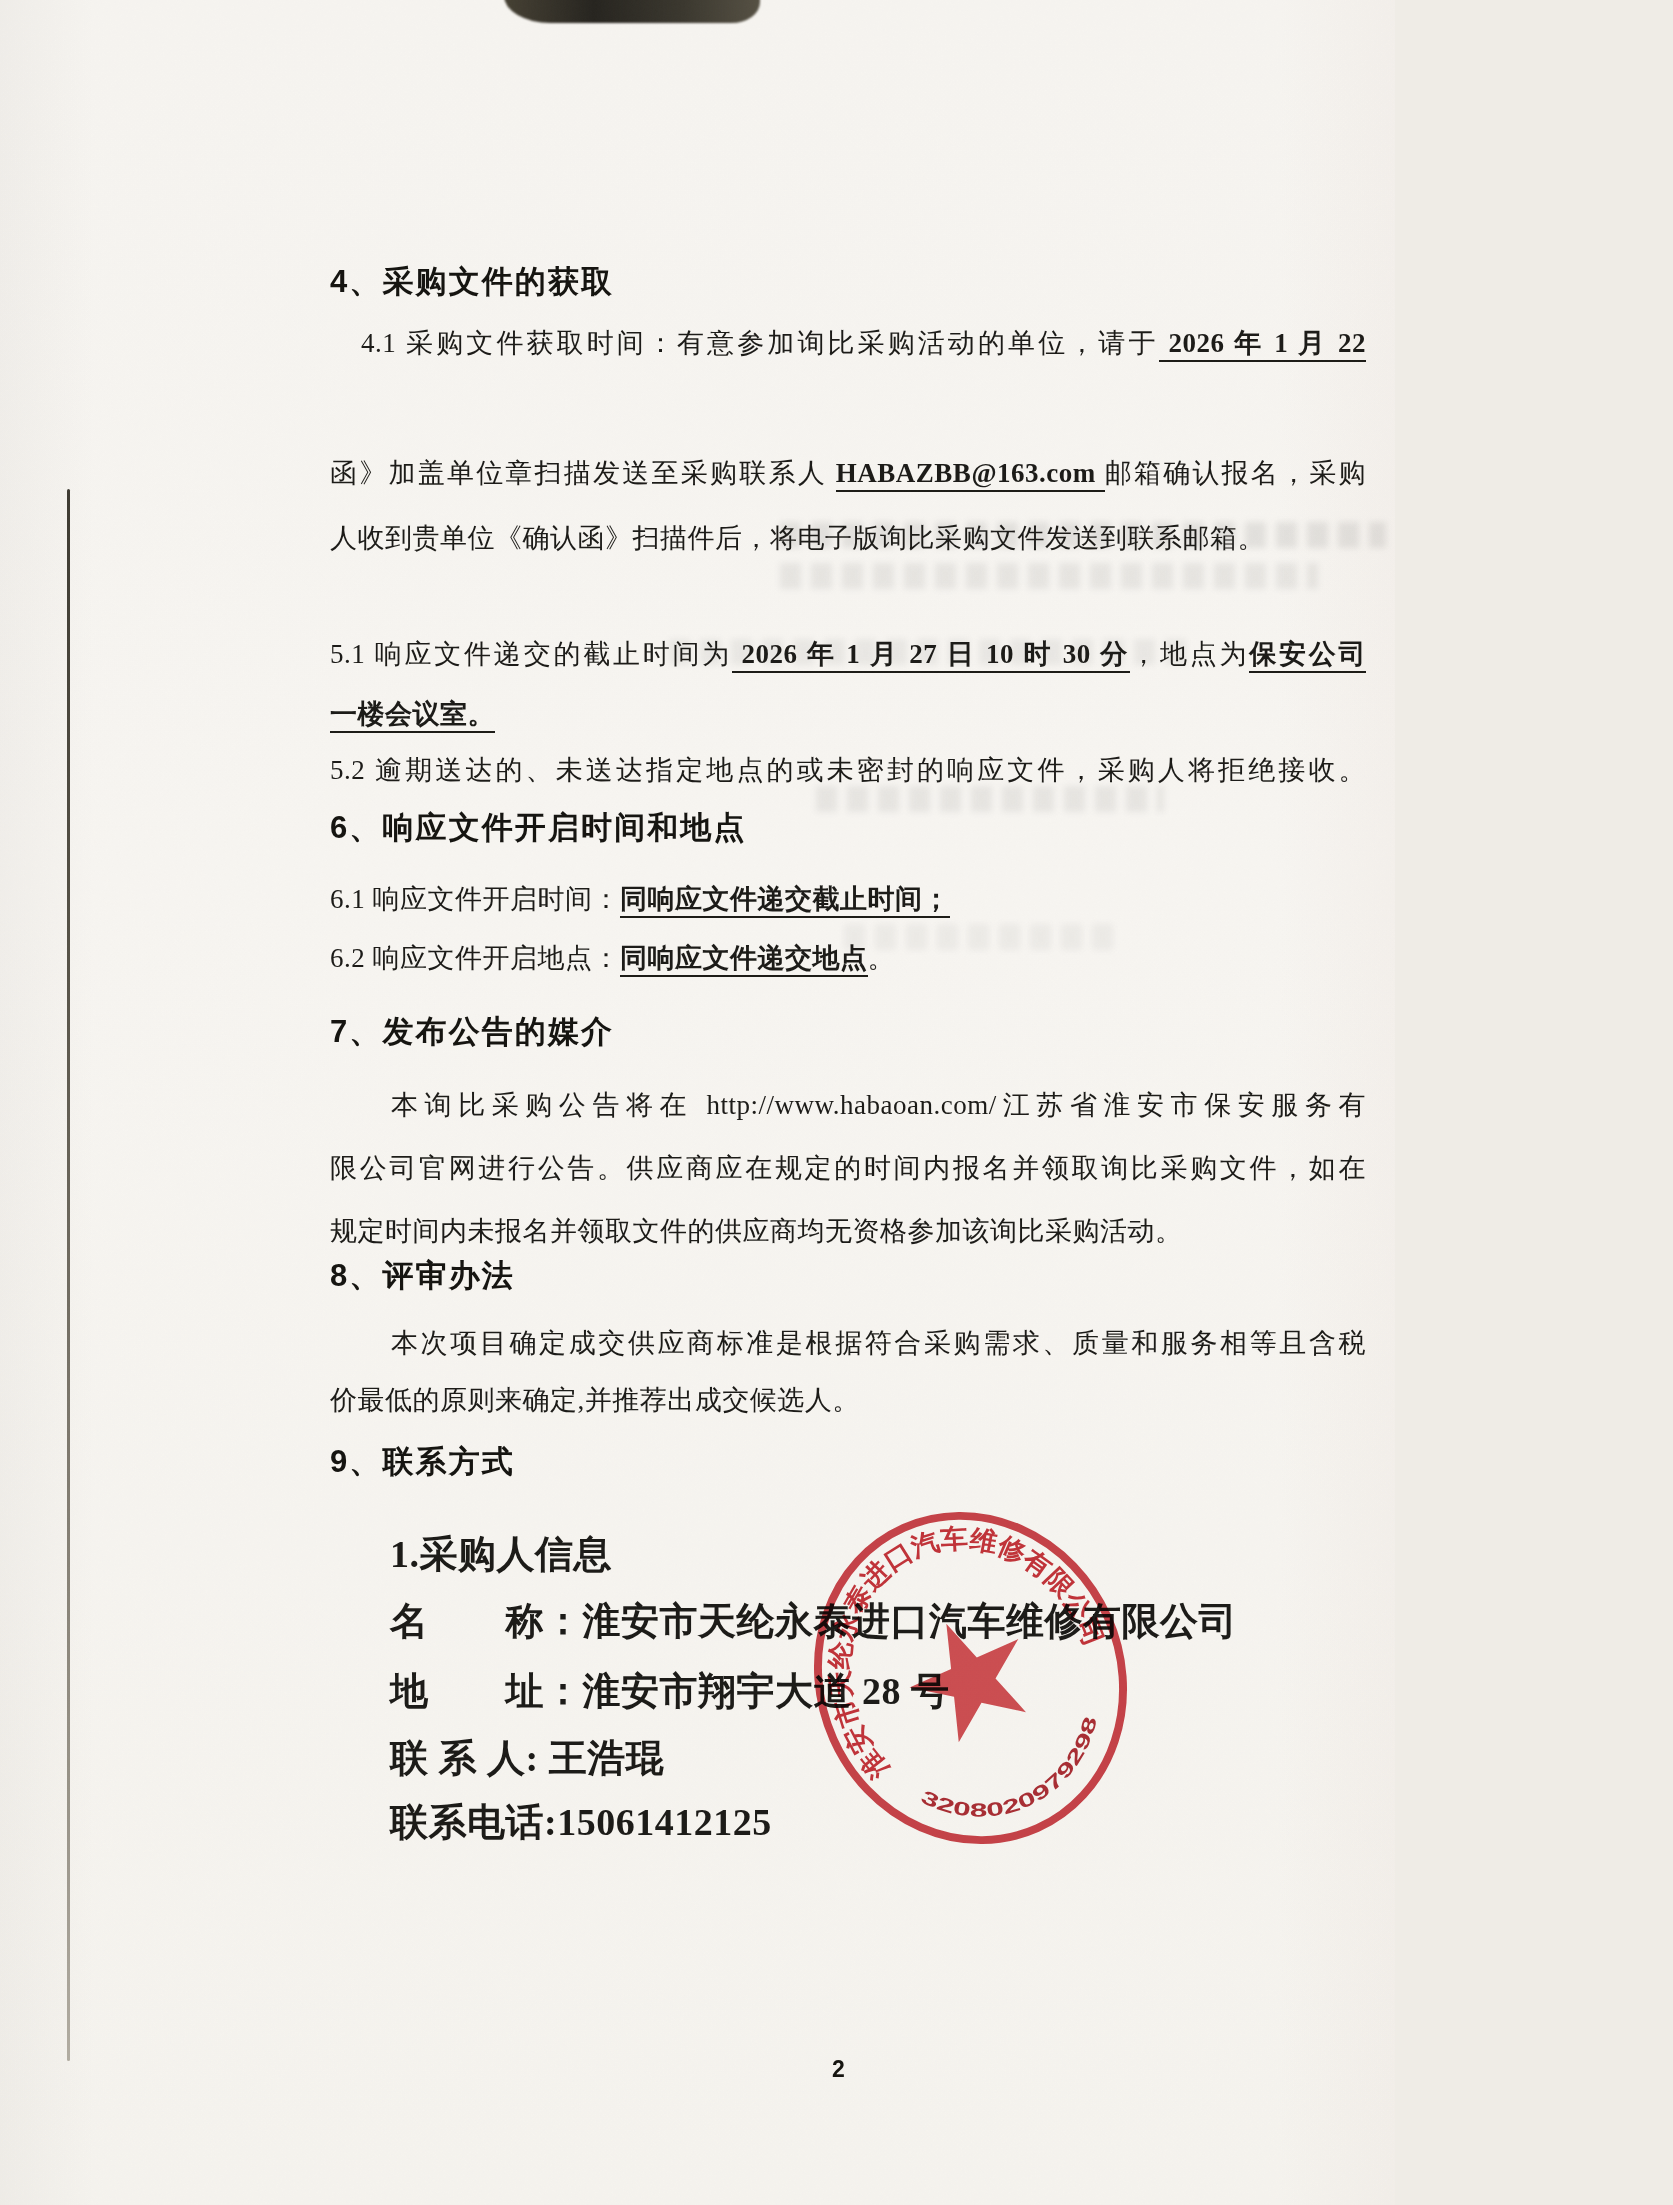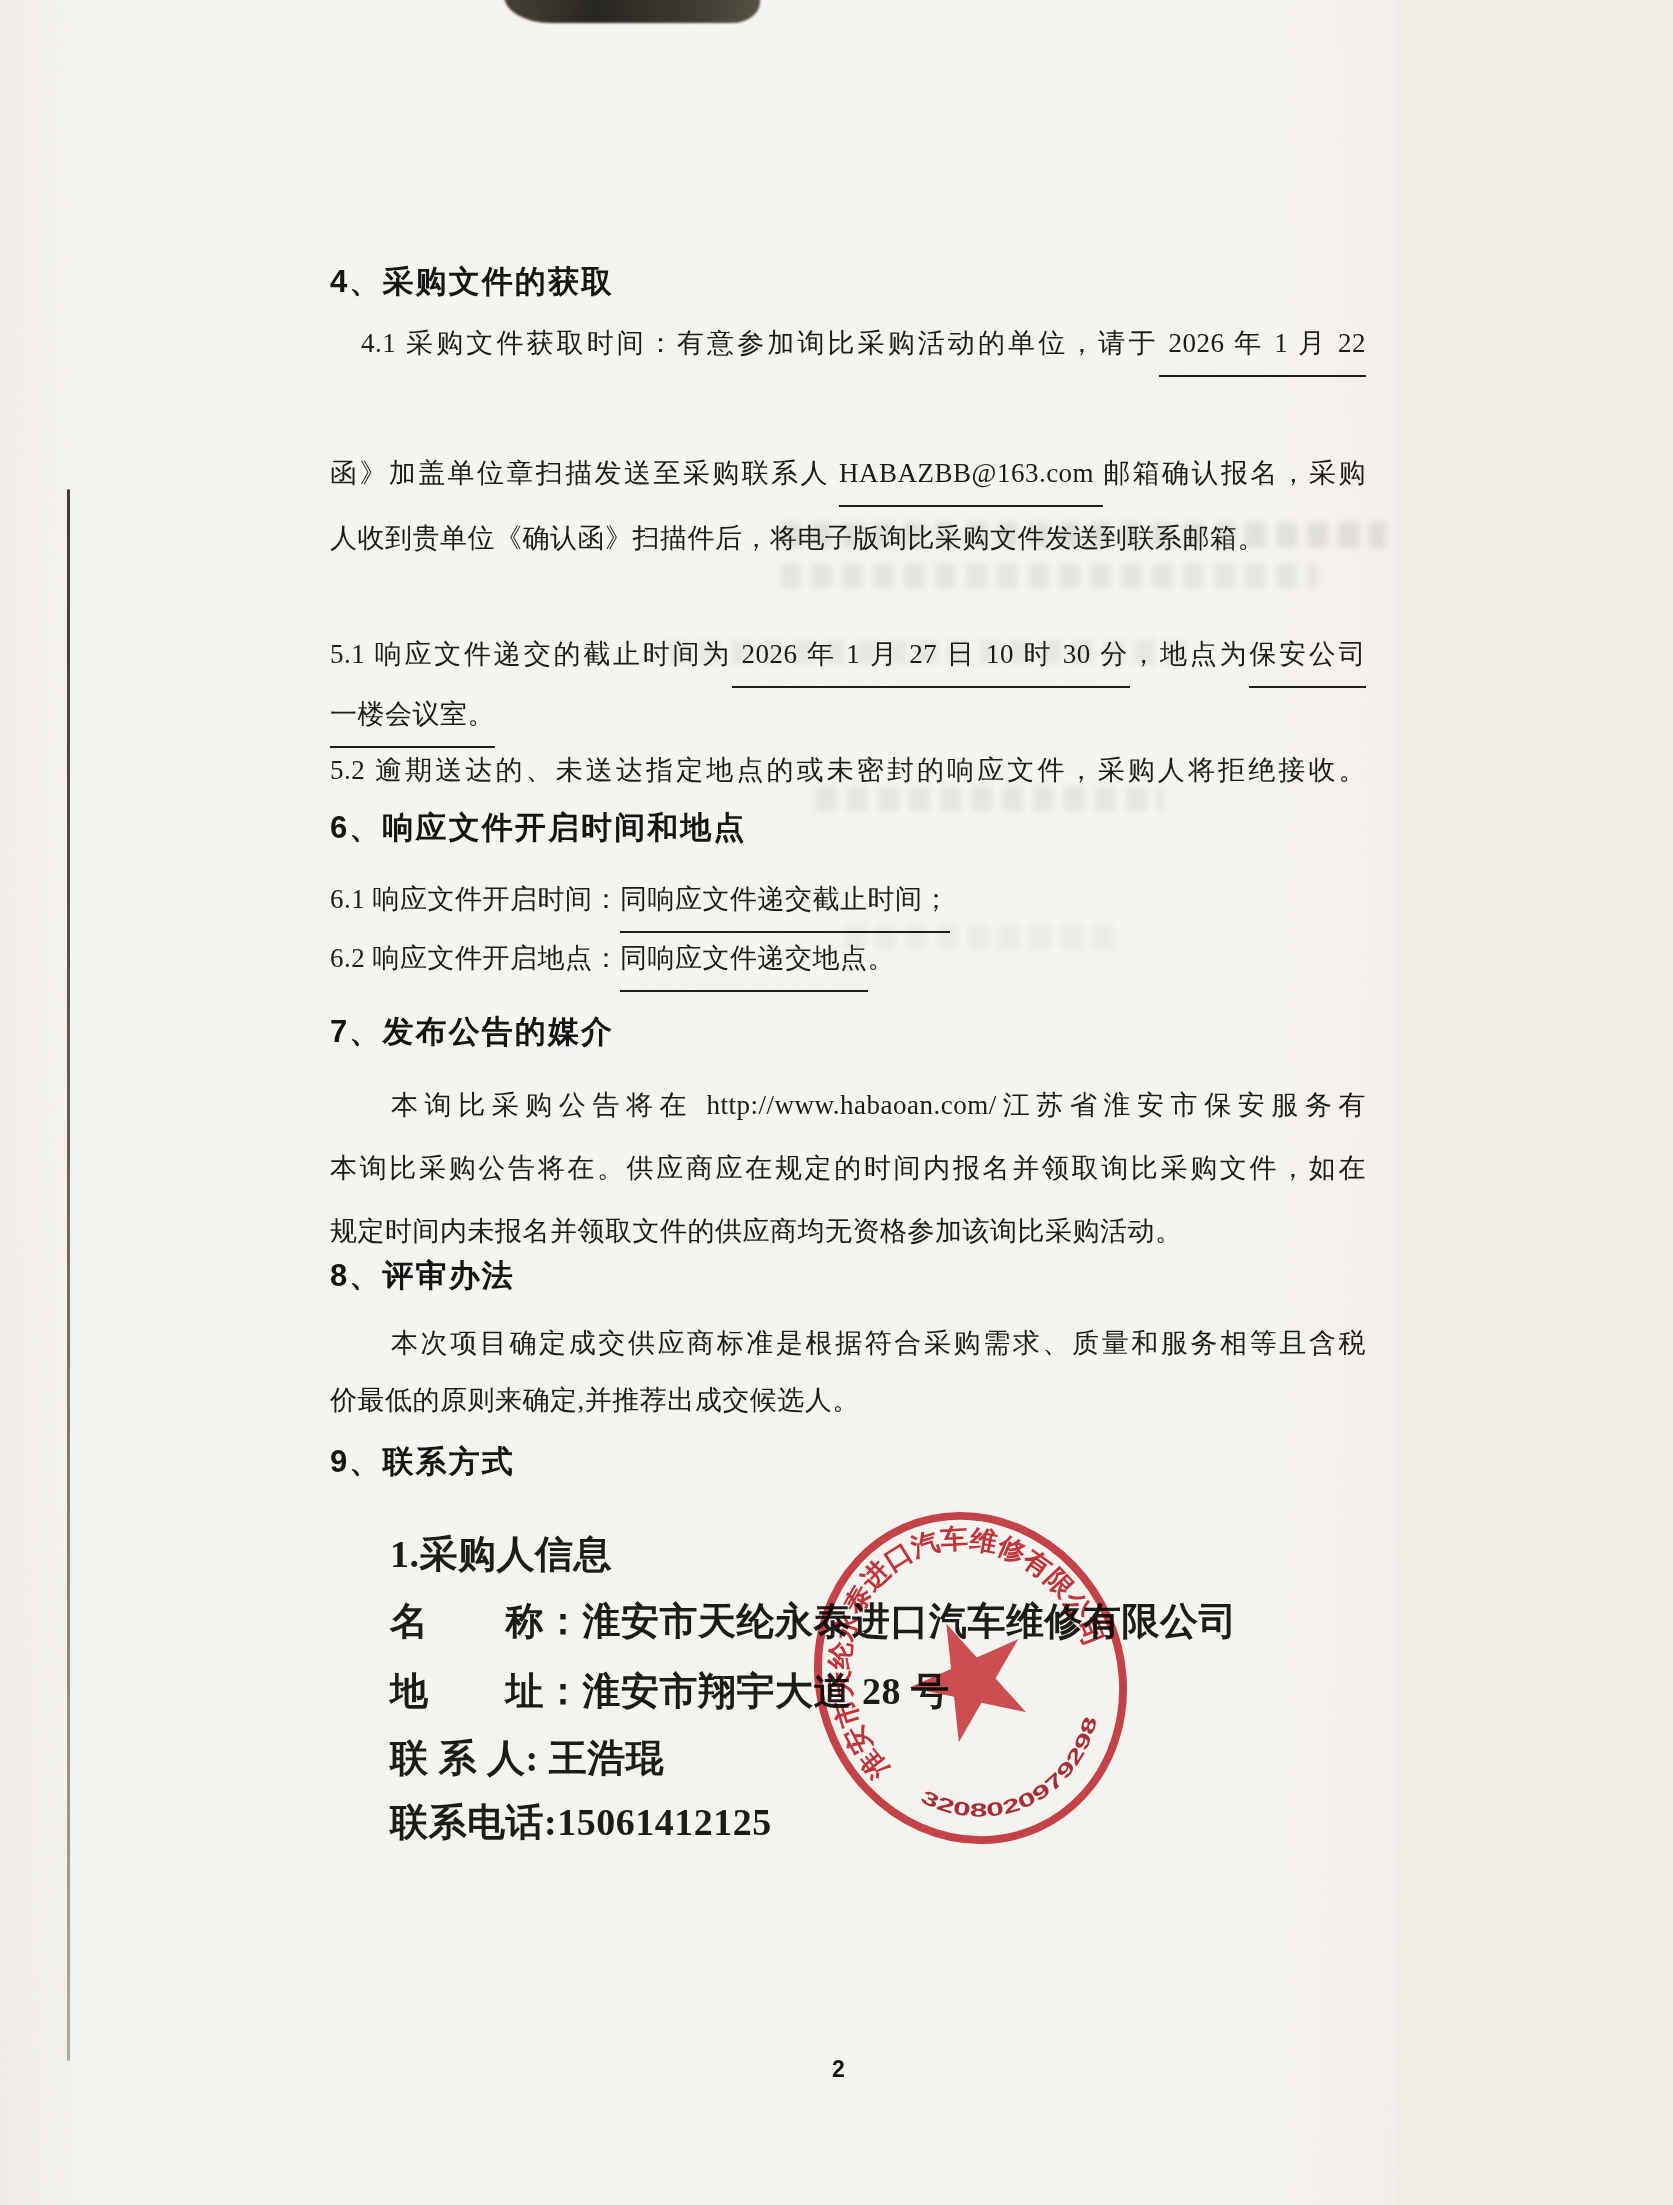--- a/index.html
+++ b/index.html
@@ -43,21 +43,21 @@
     color:#14130f;letter-spacing:2.1px;white-space:nowrap;
   }
   .ln{
     position:absolute;left:330px;width:1036px;
     font-family:"Liberation Serif", serif;
     font-weight:400;font-size:27px;line-height:1.15;
     color:#1b1a17;letter-spacing:0.5px;white-space:nowrap;
   }
   .fill{white-space:normal;text-align:justify;text-align-last:justify;text-justify:inter-character;}
   .big{font-size:38px;font-weight:bold;}
-  .u{border-bottom:2.6px solid #1c1b16;padding-bottom:17px;font-weight:400;}
+  .u{border-bottom:2.6px solid #1c1b16;padding-bottom:2px;font-weight:700;}
   .pagenum{
     position:absolute;left:812px;top:2056px;width:53px;text-align:center;
     font-family:"Liberation Sans", sans-serif;font-weight:700;font-size:23px;color:#15140f;
   }
   
   .stamp{
     position:absolute;left:811px;top:1503px;width:319px;height:350px;
     transform:rotate(-24deg);
     mix-blend-mode:multiply;opacity:.93;
   }
@@ -87,21 +87,21 @@
   <p class="ln fill" style="top:612px"><span>5.1 响应文件递交的截止时间为</span><span class="u"> 2026 年 1 月 27 日 10 时 30 分</span><span>，地点为</span><span class="u">保安公司</span></p>
   <p class="ln" style="top:672px"><span class="u">一楼会议室。</span></p>
   <p class="ln fill" style="top:728px">5.2 逾期送达的、未送达指定地点的或未密封的响应文件，采购人将拒绝接收。</p>
 
   <h2 class="hd" style="top:786px">6、响应文件开启时间和地点</h2>
   <p class="ln" style="top:857px"><span>6.1 响应文件开启时间：</span><span class="u">同响应文件递交截止时间；</span></p>
   <p class="ln" style="top:916px"><span>6.2 响应文件开启地点：</span><span class="u">同响应文件递交地点</span><span>。</span></p>
 
   <h2 class="hd" style="top:990px">7、发布公告的媒介</h2>
   <p class="ln fill" style="top:1063px;text-indent:61px">本询比采购公告将在 http://www.habaoan.com/江苏省淮安市保安服务有</p>
-  <p class="ln fill" style="top:1126px">本询比采购公告将在。供应商应在规定的时间内报名并领取询比采购文件，如在</p>
+  <p class="ln fill" style="top:1126px">限公司官网进行公告。供应商应在规定的时间内报名并领取询比采购文件，如在</p>
   <p class="ln" style="top:1189px">规定时间内未报名并领取文件的供应商均无资格参加该询比采购活动。</p>
 
   <h2 class="hd" style="top:1234px">8、评审办法</h2>
   <p class="ln fill" style="top:1301px;text-indent:61px">本次项目确定成交供应商标准是根据符合采购需求、质量和服务相等且含税</p>
   <p class="ln" style="top:1358px">价最低的原则来确定,并推荐出成交候选人。</p>
 
   <h2 class="hd" style="top:1420px">9、联系方式</h2>
   <p class="ln big" style="top:1495px;left:390px;width:976px">1.采购人信息</p>
   <p class="ln big" style="top:1562px;left:390px;width:976px">名　　称：淮安市天纶永泰进口汽车维修有限公司</p>
   <p class="ln big" style="top:1632px;left:390px;width:976px">地　　址：淮安市翔宇大道 28 号</p>

